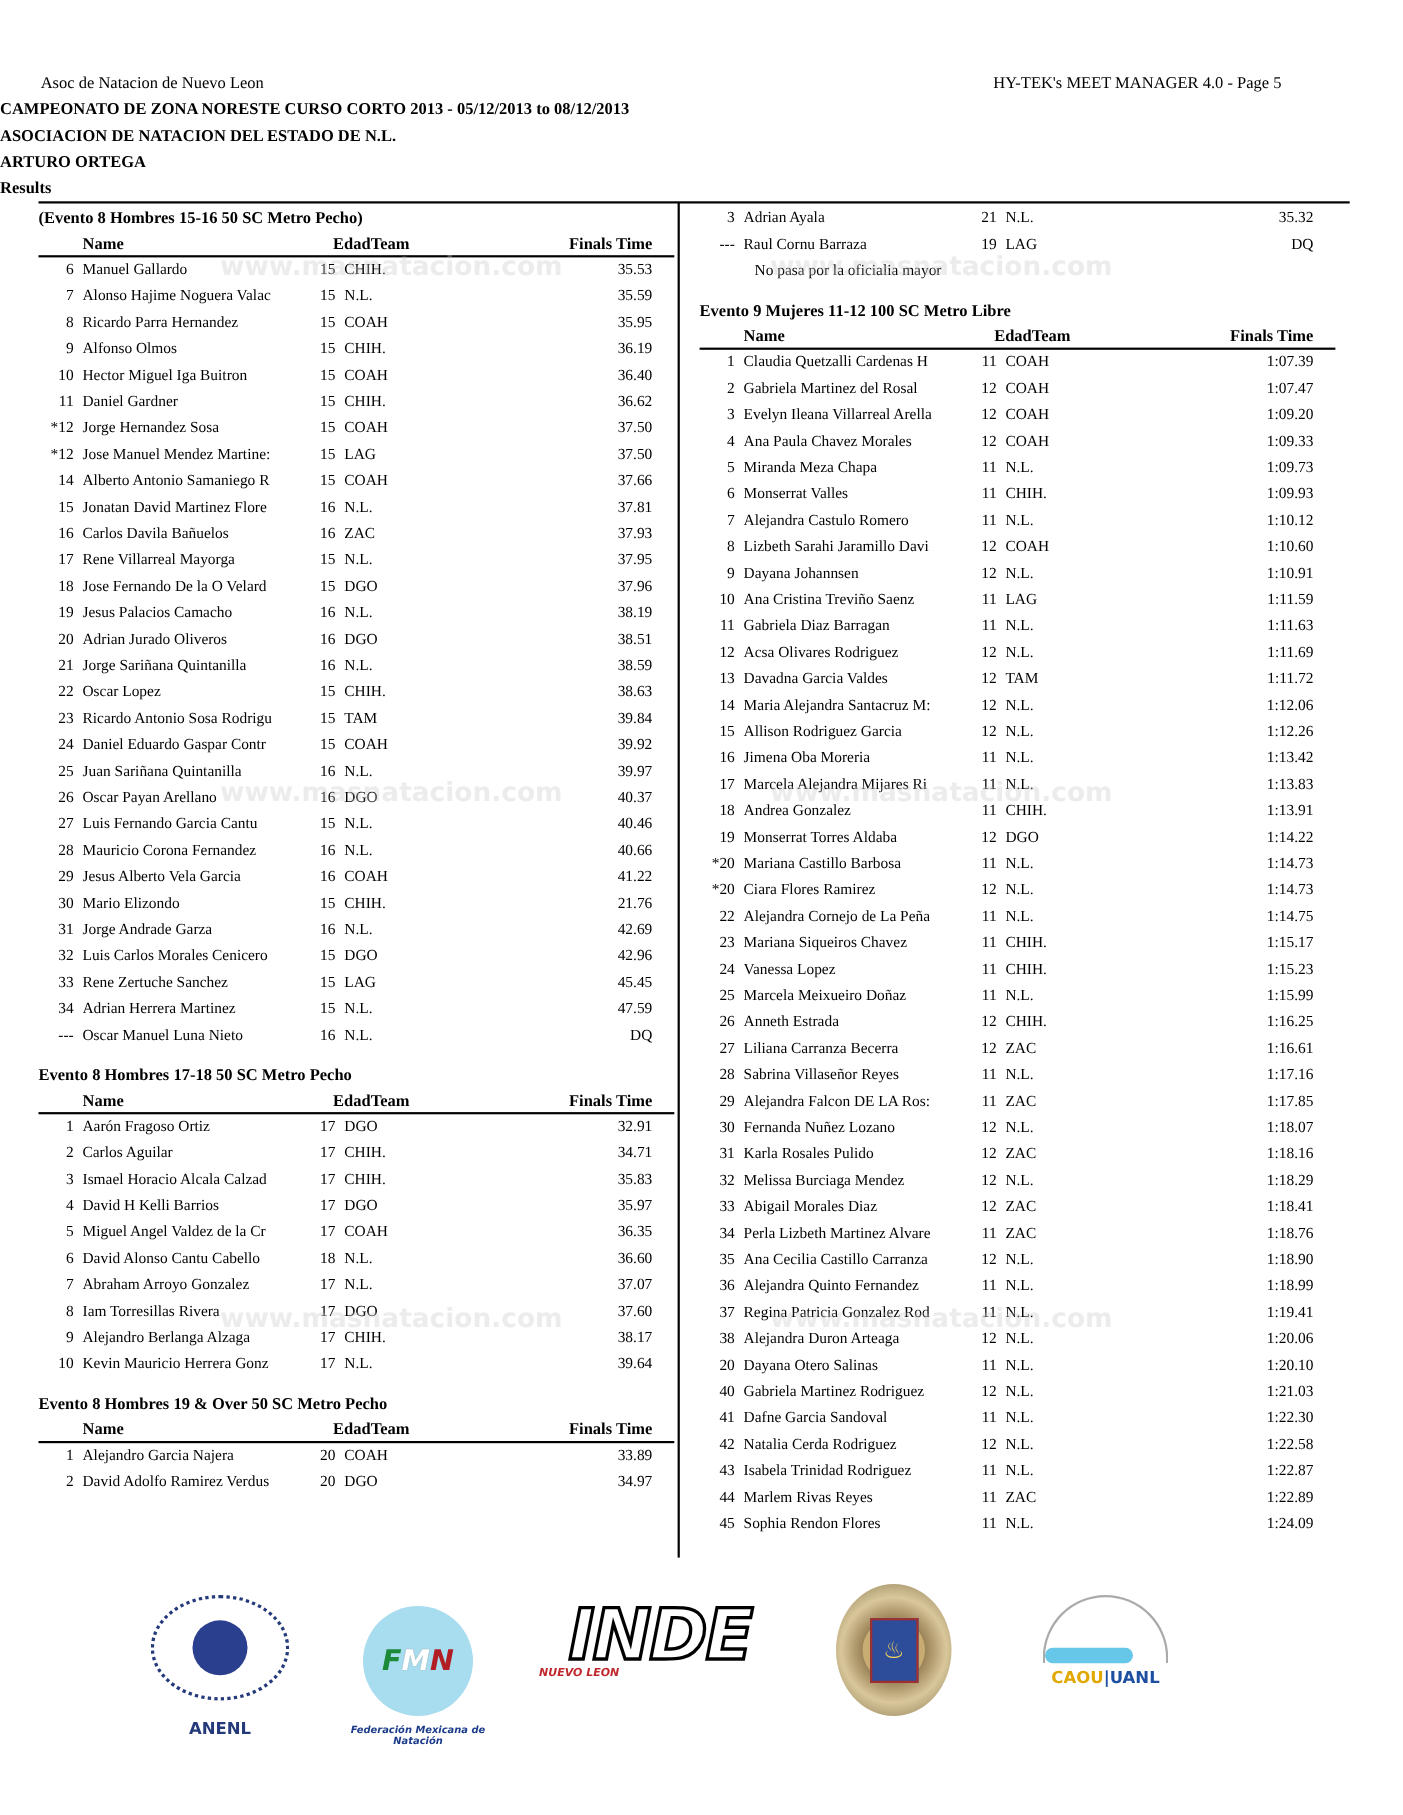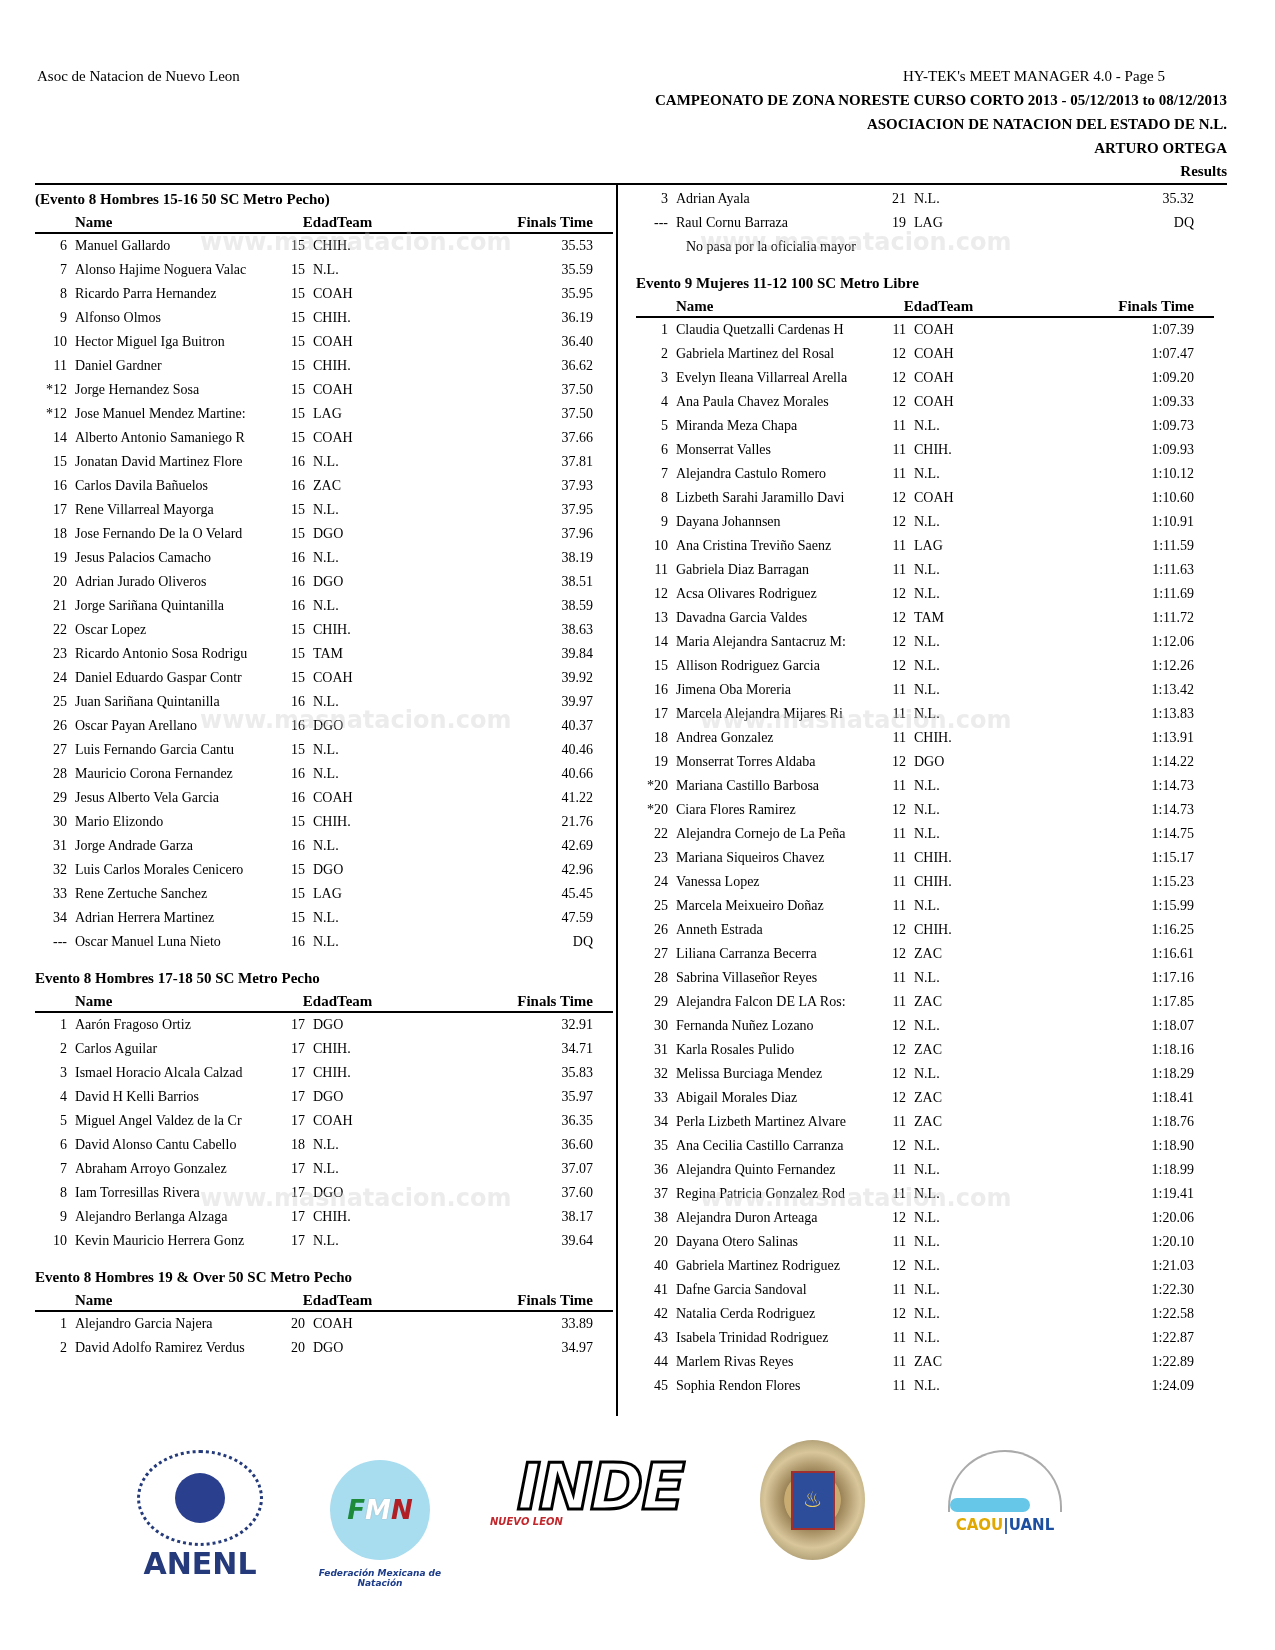--- a/index.html
+++ b/index.html
@@ -1,20 +1,20 @@
 <!DOCTYPE html>
 <html><head>
 <meta charset="utf-8">
 <style>
   html, body { margin:0; padding:0; background:#ffffff; }
   body { width:1275px; height:1650px; position:relative; overflow:hidden;
          font-family:"Liberation Serif", "DejaVu Serif", serif; color:#000; }
   .hdr-left { position:absolute; left:37px; top:68px; font-size:15px; }
   .hdr-right { position:absolute; right:110px; top:68px; font-size:15px; }
-  .title { position:absolute; left:0; width:1227px; text-align:right; font-weight:bold; font-size:15px; }
+  .title { position:absolute; left:0; width:1227px; text-align:left; font-weight:bold; font-size:15px; }
   .t1 { top:92px; } .t2 { top:116px; } .t3 { top:140px; } .t4 { top:163px; }
   .topline { position:absolute; left:35px; width:1192px; top:183px; border-top:2px solid #000; }
   .divider { position:absolute; left:616px; top:184px; height:1232px; border-left:2px solid #000; }
   .col { position:absolute; width:578px; }
   .col.left { left:35px; top:187px; }
   .col.right { left:636px; top:187px; }
   .event-title { font-weight:bold; font-size:15px; height:24px; line-height:24px; }
   .thead { display:flex; font-weight:bold; font-size:15px; height:21px; line-height:22px; border-bottom:2px solid #000; }
   .row { display:flex; font-size:14px; height:24px; line-height:24px; white-space:nowrap; }
   .c-place { width:40px; text-align:right; padding-right:8px; box-sizing:border-box; }
@@ -24,21 +24,21 @@
   .c-time { flex:1; text-align:right; padding-right:20px; }
   .thead .c-age { width:62px; text-align:right; padding-right:0; }
   .thead .c-team { width:48px; }
   .note { font-size:14px; height:24px; line-height:24px; padding-left:50px; white-space:nowrap; overflow:hidden; }
   .gap { height:12px; }
   .footer-logos { position:absolute; left:0; top:1420px; width:1275px; height:160px; }
   .logo { position:absolute; text-align:center; }
   .anenl { left:130px; top:30px; width:140px; }
   .anenl .ring { width:120px; height:90px; margin:0 auto; border-radius:50%; border:3px dotted #243a7a; position:relative; }
   .anenl .swirl { position:absolute; left:35px; top:20px; width:50px; height:50px; border-radius:50%; background:#2b3f8f; }
-  .anenl .name { font-family:"DejaVu Sans", sans-serif; font-weight:bold; color:#243a7a; font-size:30px; margin-top:0; }
+  .anenl .name { font-family:"DejaVu Sans", sans-serif; font-weight:bold; color:#243a7a; font-size:15px; margin-top:16px; }
   .fmn { left:300px; top:40px; width:160px; }
   .fmn .circle { width:100px; height:100px; margin:0 auto; border-radius:50%; background:#a8dcef; display:flex; align-items:center; justify-content:center; font-family:"DejaVu Sans", sans-serif; font-weight:bold; font-style:italic; font-size:26px; }
   .fmn .f { color:#1d8a3a; } .fmn .m { color:#ffffff; text-shadow:0 0 1px #888; } .fmn .n { color:#b11f24; }
   .fmn .cap { font-family:"DejaVu Sans", sans-serif; font-style:italic; font-weight:bold; font-size:9px; color:#1c3c8a; margin-top:8px; }
   .inde { left:490px; top:30px; width:220px; }
   .inde .word { font-family:"DejaVu Sans", sans-serif; font-weight:bold; font-style:italic; font-size:64px; color:#fff; -webkit-text-stroke:3px #000; letter-spacing:-2px; }
   .inde .sub { font-family:"DejaVu Sans", sans-serif; font-weight:bold; font-style:italic; font-size:10px; color:#c0282d; text-align:left; margin-top:-8px; padding-right:10px; }
   .uanl { left:760px; top:20px; width:110px; }
   .uanl .seal { width:105px; height:120px; border-radius:50%; background:radial-gradient(circle,#c8ac72 35%,#9b8458 36%,#d9c79b 60%,#7a6a45 100%); display:flex; align-items:center; justify-content:center; }
   .uanl .shield { width:40px; height:55px; background:#2d4c9a; border:2px solid #a03030; color:#f0d060; font-size:22px; display:flex; align-items:center; justify-content:center; }

